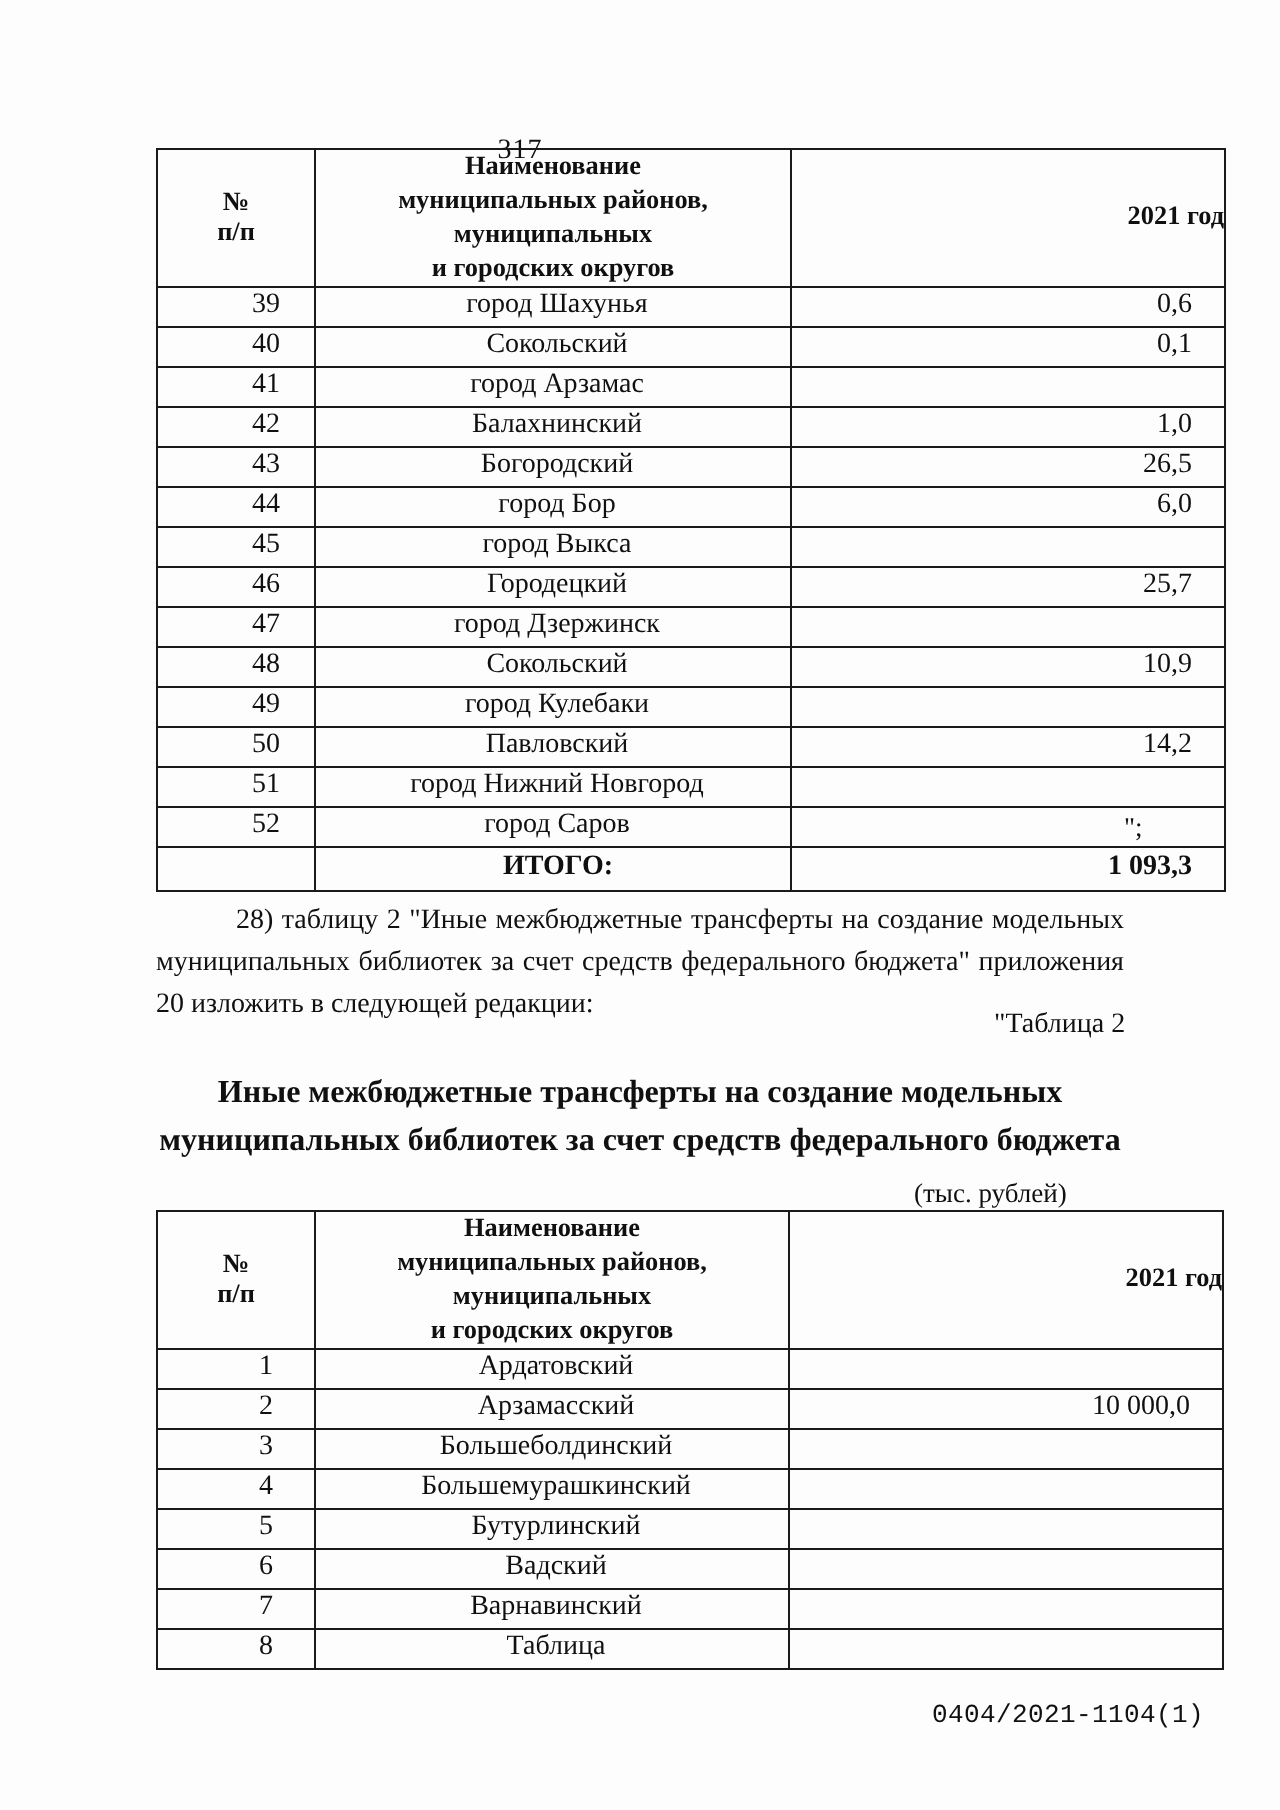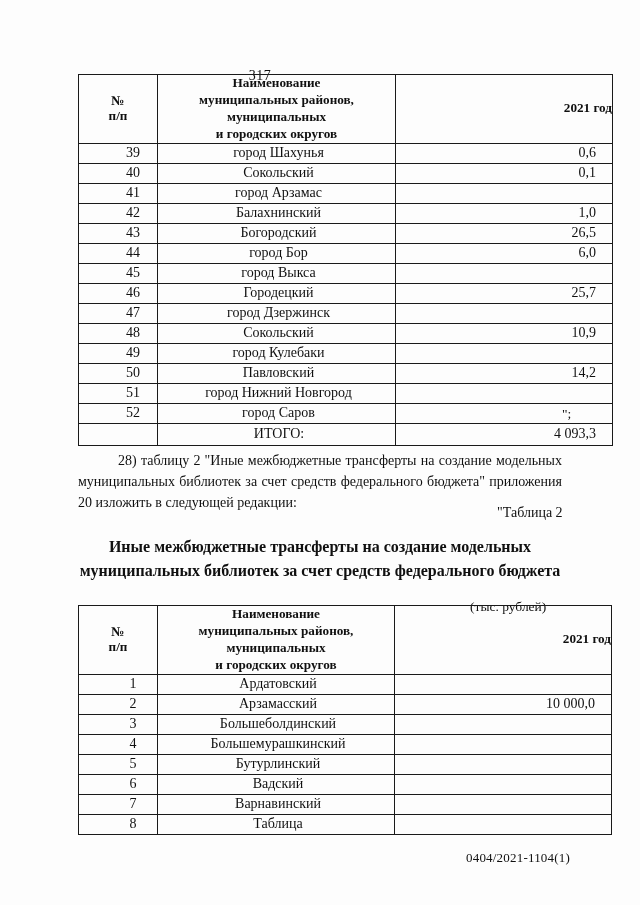--- a/index.html
+++ b/index.html
@@ -75,21 +75,21 @@
     font-size: 14px;
     padding-left: 30px;
   }
   tbody td.col-name {
     padding-left: 4px;
   }
   tbody td.col-val {
     padding-right: 16px;
   }
   tr.total-row td {
-    font-weight: normal;
+    font-weight: bold;
     height: 21px;
   }
   tr.total-row td.col-name {
     padding-left: 5px;
   }
 
   
   #table-one {
     left: 78px;
     top: 74px;
@@ -130,39 +130,39 @@
     position: absolute;
     left: 78px;
     top: 535px;
     width: 484px;
     text-align: center;
     font-weight: bold;
     font-size: 16px;
     line-height: 1.52;
   }
   #units-label {
-    left: 470px;
+    left: 457px;
     top: 589px;
     font-size: 13.5px;
-    margin-top: 10px;
   }
 
   
   #table-two {
     left: 78px;
     top: 605px;
   }
 
   
   .footer-code {
     position: absolute;
     left: 466px;
     top: 850px;
     font-size: 13px;
     letter-spacing: 0.2px;
+    font-family: Liberation Mono, monospace;
   }
 </style>
 </head>
 <body>
 
 <div class="page">
 
   <div class="page-number">317</div>
 
   <table class="doc-table" id="table-one">
@@ -248,21 +248,21 @@
           <td class="col-val"></td>
         </tr>
         <tr>
           <td class="col-num">52</td>
           <td class="col-name">город Саров</td>
           <td class="col-val"></td>
         </tr>
         <tr class="total-row">
           <td class="col-num"></td>
           <td class="col-name">ИТОГО:</td>
-          <td class="col-val">4 093,3</td>
+          <td class="col-val">1 093,3</td>
         </tr>
       </tbody>
   </table>
 
   <div class="tail-quote" id="table-one-tail">";</div>
 
   <div class="body-paragraph">28) таблицу 2 "Иные межбюджетные трансферты на создание модельных муниципальных библиотек за счет средств федерального бюджета" приложения 20 изложить в следующей редакции:</div>
   <div class="right-label" id="table2-caption-label">"Таблица 2</div>
 
   <div class="section-heading">

